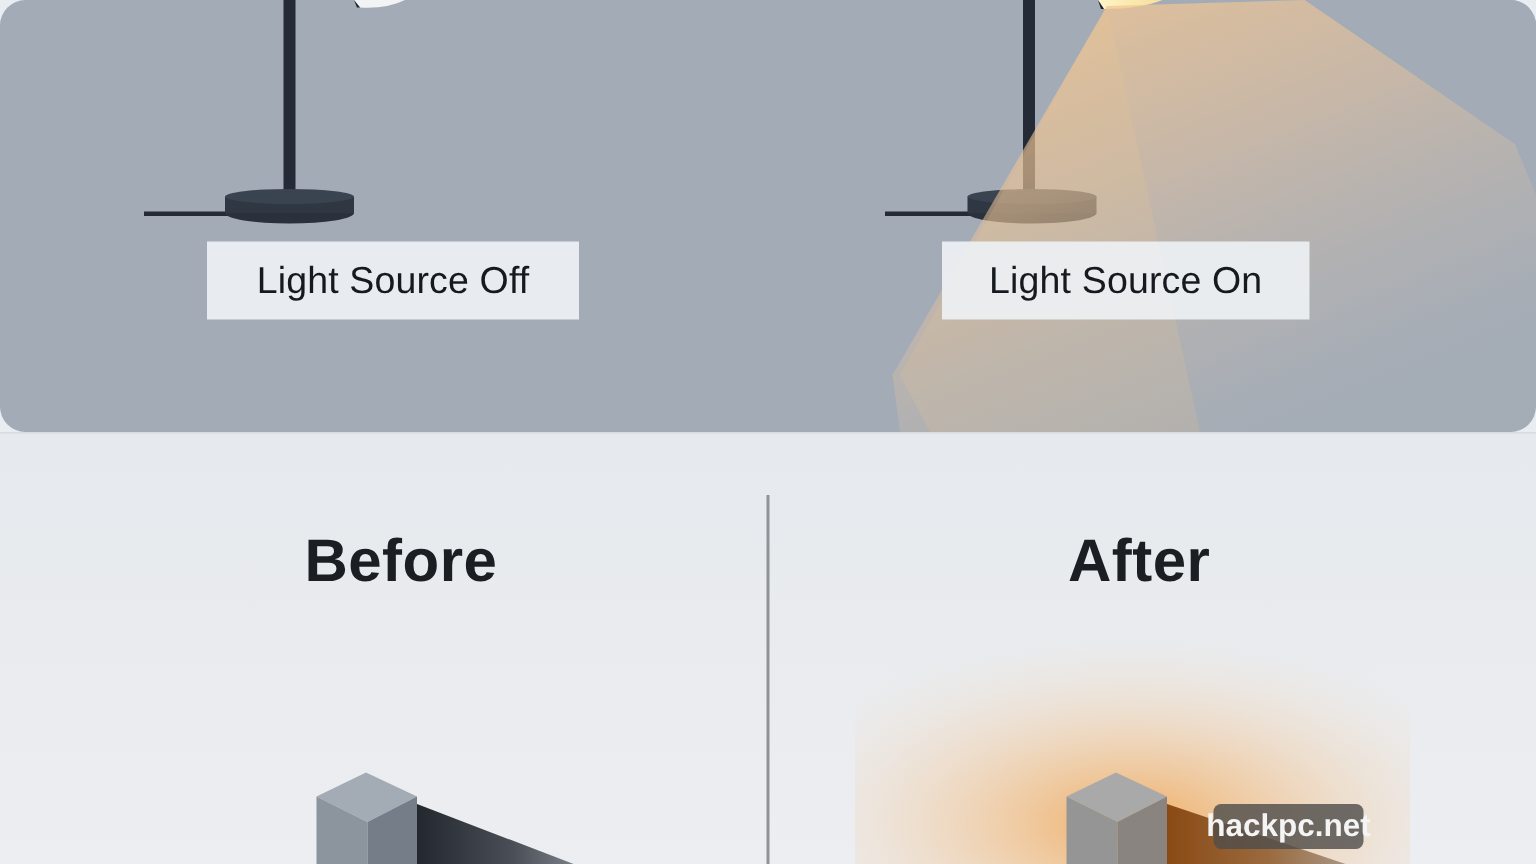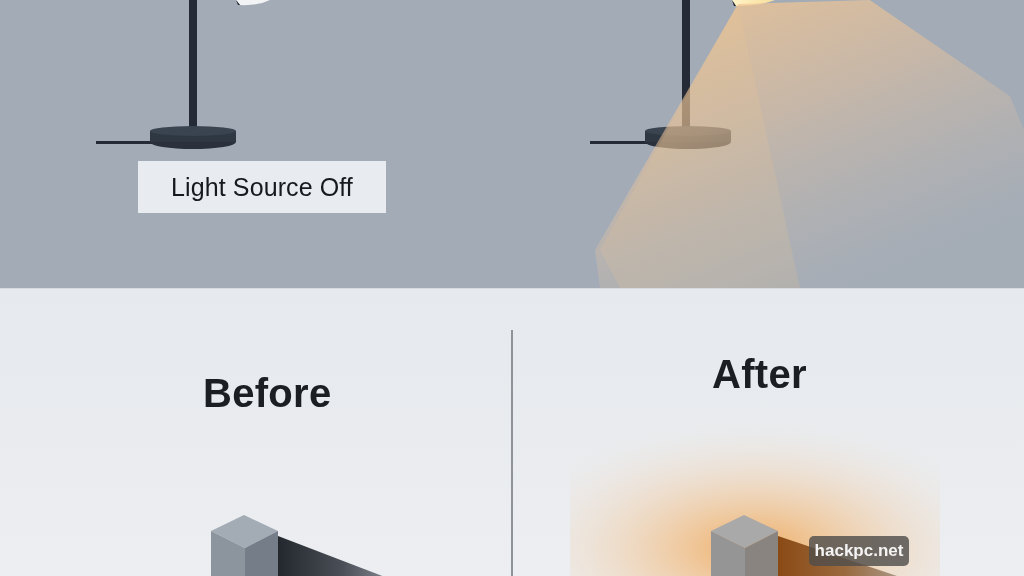--- a/index.html
+++ b/index.html
@@ -1,21 +1,21 @@
 <!DOCTYPE html>
 <html><head>
 <meta charset="utf-8">
 <style>
   * { margin: 0; padding: 0; box-sizing: border-box; }
   html, body { width: 1024px; height: 576px; overflow: hidden; }
   body { position: relative; font-family: "Liberation Sans", "DejaVu Sans", sans-serif; background: #e9ecf0; }
 
   .top-panel {
     position: absolute; left: 0; top: 0; width: 1024px; height: 288px;
-    background: #a2abb6; overflow: hidden;
+    background: #a2abb6; overflow: hidden; border-radius: 17px;
   }
   .bottom-panel {
     position: absolute; left: 0; top: 288px; width: 1024px; height: 288px;
     background: linear-gradient(180deg, #e6e9ed 0%, #eceef1 100%);
     overflow: hidden;
     border-top: 1px solid #d8dce1;
   }
 
   .scene-svg { position: absolute; left: 0; top: 0; }
 
@@ -26,34 +26,34 @@
     font-size: 25px; color: #161a1f; letter-spacing: 0.1px;
   }
   .label-off { left: 138px; top: 161px; width: 248px; }
   .label-on  { left: 628px; top: 161px; width: 245px; }
 
   .section-heading {
     position: absolute; top: 352px;
     font-size: 40px; font-weight: bold; color: #1b1e22;
     letter-spacing: 0.3px;
   }
-  .heading-before { left: 203px; margin-top: 19px; }
+  .heading-before { left: 203px; }
   .heading-after  { left: 712px; text-align: center; }
 
   .divider {
     position: absolute; left: 511px; top: 330px; width: 2px; height: 246px;
     background: #8e939a;
   }
 
   .watermark {
     position: absolute; left: 809px; top: 536px; width: 100px; height: 30px;
     background: rgba(80, 78, 76, 0.82);
     border-radius: 5px;
     display: flex; align-items: center; justify-content: center;
-    font-size: 17px; font-weight: bold; color: #f4f4f4;
+    font-size: 21px; font-weight: bold; color: #f4f4f4;
   }
 </style>
 </head>
 <body>
 
 <div class="top-panel">
   <svg class="scene-svg" width="1024" height="288" viewBox="0 0 1024 288">
     <defs>
       <linearGradient id="coneGrad" x1="0" y1="0" x2="0.6" y2="1">
         <stop offset="0" stop-color="#f6c88f" stop-opacity="0.95"></stop>
@@ -99,20 +99,21 @@
     </g>
 
     <g>
       <polygon points="738,4 870,0 1010,96 1024,110 1024,288 600,288 595,250" fill="url(#coneGrad)" opacity="0.9"></polygon>
       <polygon points="870,0 1010,96 1024,130 1024,0" fill="#a2abb6"></polygon>
       <polygon points="738,4 600,250 620,288 800,288" fill="#efc58f" opacity="0.18"></polygon>
     </g>
   </svg>
 
   <div class="label-box label-off">Light Source Off</div>
+  <div class="label-box label-on">Light Source On</div>
 </div>
 
 <div class="bottom-panel">
   <svg class="scene-svg" width="1024" height="288" viewBox="0 288 1024 288">
     <defs>
       <radialGradient id="glowGrad" cx="0.5" cy="0.85" r="0.75">
         <stop offset="0" stop-color="#f0a552" stop-opacity="0.9"></stop>
         <stop offset="0.35" stop-color="#f2bb7e" stop-opacity="0.55"></stop>
         <stop offset="0.7" stop-color="#f1d6b9" stop-opacity="0.25"></stop>
         <stop offset="1" stop-color="#eceef1" stop-opacity="0"></stop>

